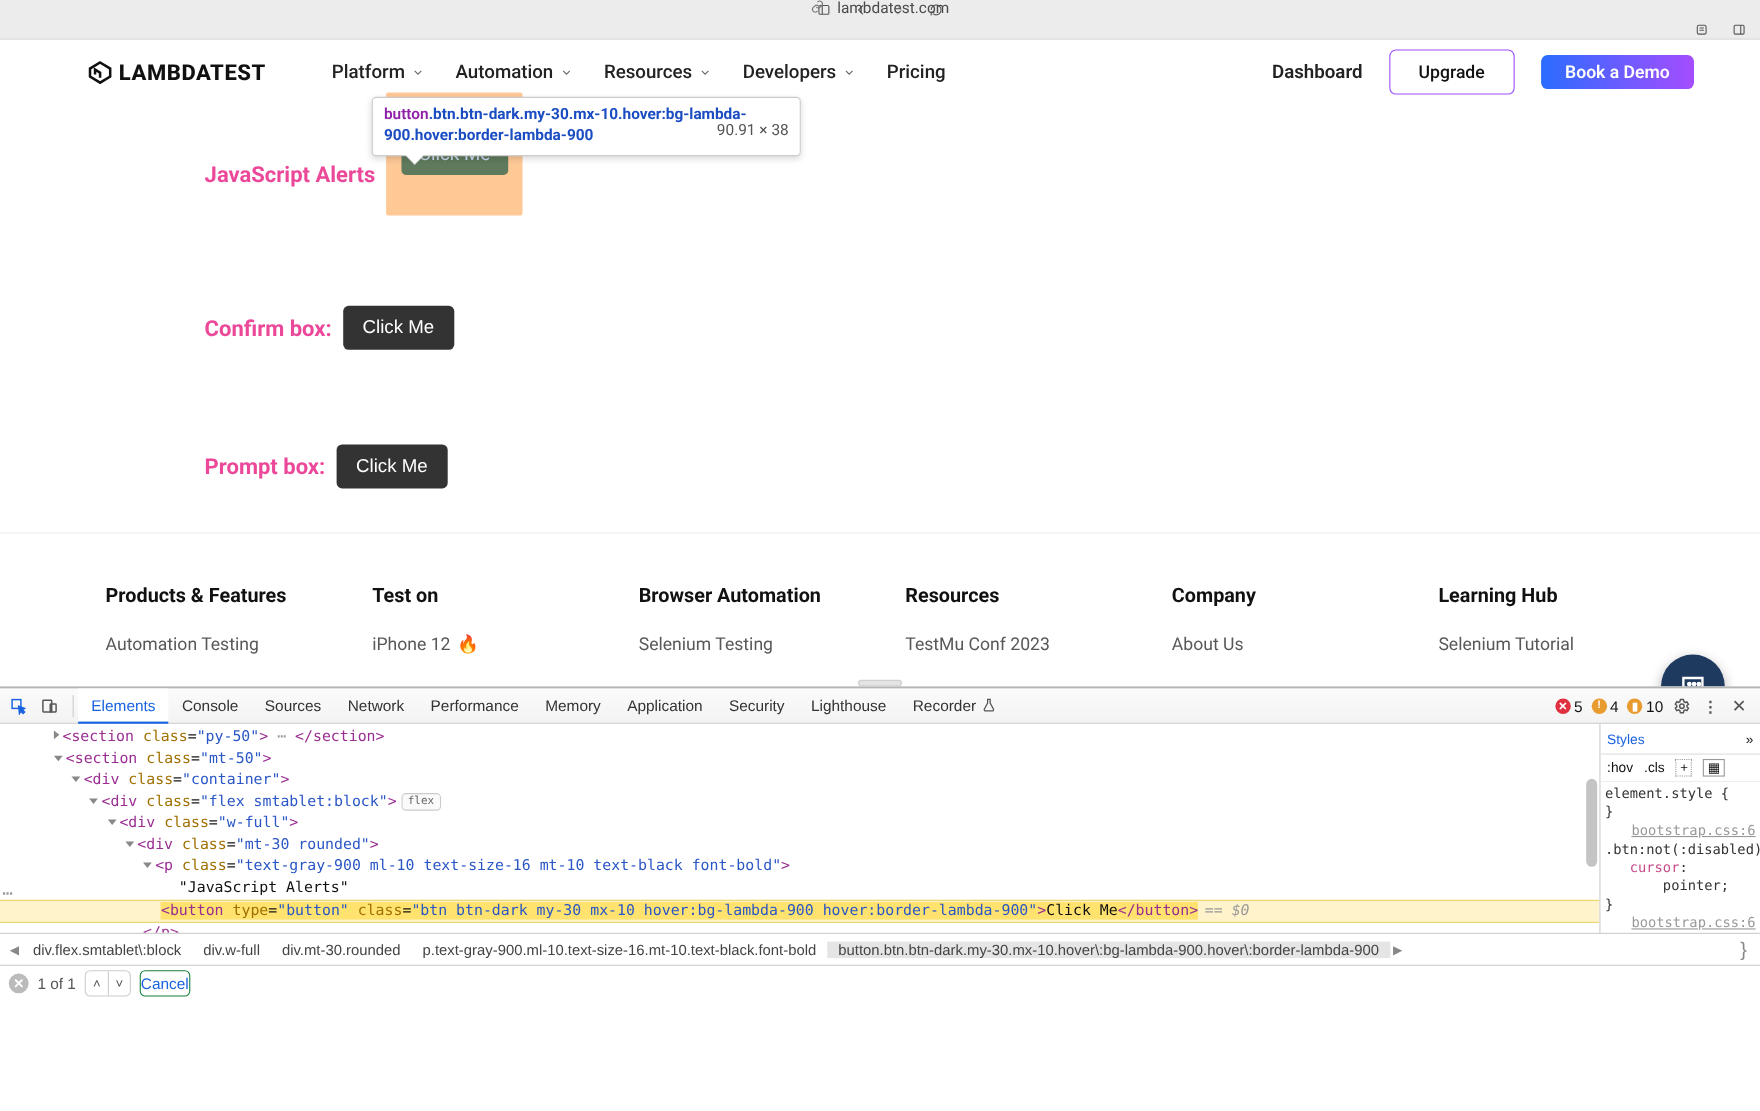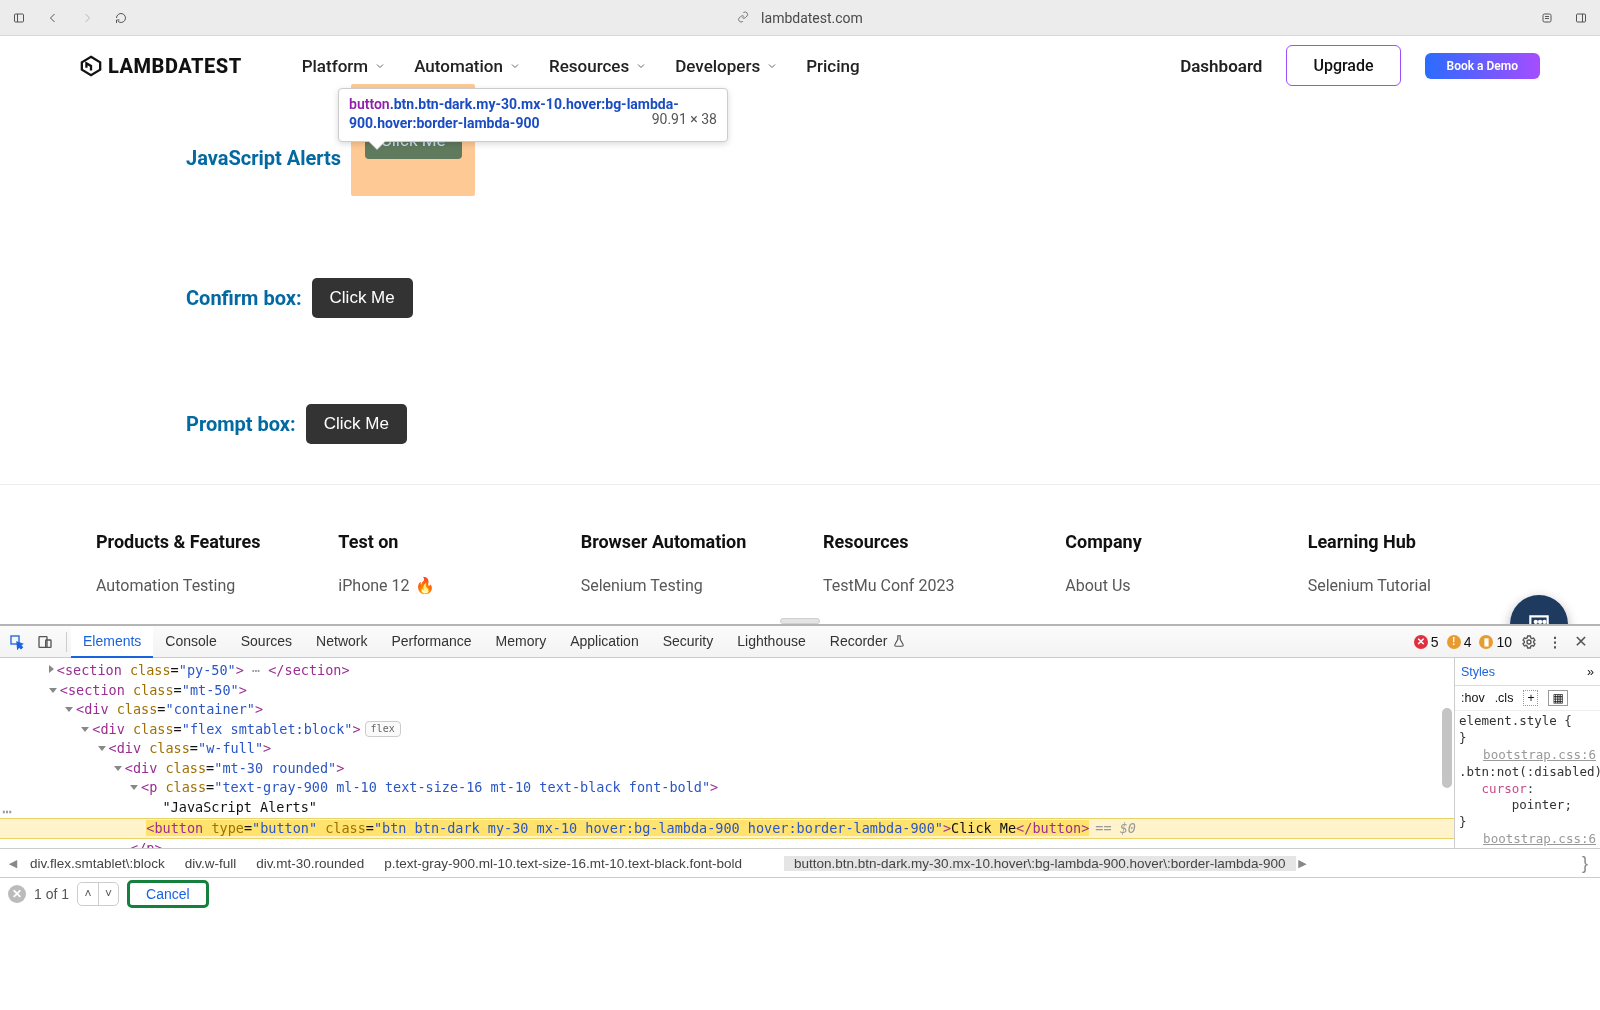--- a/index.html
+++ b/index.html
@@ -1,40 +1,40 @@
 <!DOCTYPE html>
 <html><head>
 <meta charset="utf-8">
 <style>
   * { box-sizing: border-box; margin: 0; padding: 0; }
   body { font-family: -apple-system, BlinkMacSystemFont, "Segoe UI", Roboto, Helvetica, Arial, sans-serif; background: #fff; width: 1600px; height: 1010px; overflow: hidden; color: #111; }
   
-  .browser-chrome { height: 36px; background: #ececec; border-bottom: 1px solid #d9d9d9; display: flex; align-items: center; padding: 0 10px; position: relative; }
+  .browser-chrome { height: 36px; background: #ececec; border-bottom: 1px solid #d9d9d9; display: flex; align-items: center; padding: 0 10px; position: relative; flex-direction: column; }
   .chrome-left, .chrome-right { display: flex; align-items: center; gap: 16px; }
   .chrome-left .icon, .chrome-right .icon { width: 18px; height: 18px; display: flex; align-items: center; justify-content: center; color: #555; }
   .chrome-center { position: absolute; left: 50%; transform: translateX(-50%); display: flex; align-items: center; gap: 8px; color: #4a4a4a; font-size: 14px; }
   .chrome-center .icon { width: 16px; height: 16px; color: #777; }
   .chrome-right { margin-left: auto; }
   .chrome-btn-disabled { opacity: .35; }
 
   
   .site-header { height: 60px; display: flex; align-items: center; padding: 0 60px 0 80px; border-bottom: 1px solid #fff; }
   .logo { display: flex; align-items: center; gap: 6px; font-weight: 800; font-size: 20px; letter-spacing: .5px; }
   .logo svg { width: 22px; height: 22px; }
   .nav { display: flex; gap: 28px; margin-left: 60px; }
   .nav-item { display: flex; align-items: center; gap: 6px; font-size: 17px; color: #222; font-weight: 500; }
   .nav-item .chev { width: 12px; height: 12px; }
   .header-right { margin-left: auto; display: flex; align-items: center; gap: 24px; }
   .btn-out { border: 1px solid #9b4dff; color: #111; background:#fff; padding: 10px 26px; border-radius: 6px; font-size: 16px; font-weight: 500; }
-  .btn-demo { background: linear-gradient(90deg,#2b6cff,#a54dff); color: #fff; padding: 6px 22px; border-radius: 6px; font-size: 12px; font-weight: 600; }
+  .btn-demo { background: linear-gradient(90deg,#2b6cff,#a54dff); color: #fff; padding: 6px 22px; border-radius: 6px; font-size: 16px; font-weight: 600; }
 
   
   .page { padding: 40px 0 0 0; }
   .row { display: flex; align-items: center; margin-left: 186px; margin-bottom: 90px; }
-  .row .label { font-weight: 700; font-size: 20px; color: #0369a1; margin-right: 10px; }
+  .row .label { font-weight: 700; font-size: 20px; color: #ec4899; margin-right: 10px; }
   .btn-dark { background: #333; color: #fff; border: none; padding: 10px 18px; border-radius: 5px; font-size: 17px; }
   .js-alert-box { position: relative; }
   .highlight-box { position: absolute; left: 0; top: -52px; width: 124px; height: 112px; background: rgba(255,165,80,.6); border-radius: 2px; display:flex; align-items:center; justify-content:center; }
   .inspected-btn { background:#5f7a5d; color:#cfdaf5; padding: 9px 16px; border-radius:4px; font-size:17px; display:inline-block; }
 
   
   .inspect-tip { position: absolute; left: 338px; top: 88px; background:#fff; border:1px solid #ccc; border-radius:4px; box-shadow: 0 2px 6px rgba(0,0,0,.15); padding: 6px 10px 8px 10px; font-size:14px; width: 390px; z-index:10;}
   .inspect-tip .sel { color:#8f1ea8; font-weight:600; line-height:1.35;}
   .inspect-tip .sel .cls { color:#1a4cc2; font-weight:700; }
   .inspect-tip .dims { position:absolute; right:10px; top:22px; color:#555; font-size:14px; }
@@ -91,31 +91,31 @@
   .tri.rt { border-top:4px solid transparent;border-bottom:4px solid transparent;border-left:5px solid #888; border-right:none;}
   .hl-row { background: #fff3cc; border-top:1px solid #e9d469; border-bottom:1px solid #e9d469; }
   .hl-inner { background: #ffe36e; display:inline; }
   .eq0 { color:#999; font-style:italic; margin-left:6px;}
   .ellip { position:absolute; left:2px; top: 142px; color:#999; font-size:16px;}
   .crumb-chip { display:inline-block; border:1px solid #ccc; border-radius:4px; font-size:10px; padding:0 5px; color:#666; background:#fafafa; margin-left:4px; vertical-align:2px;}
 
   
   .crumbs { height:30px; border-top:1px solid #ccc; border-bottom:1px solid #ccc; display:flex; align-items:center; padding:0 6px; font-family:-apple-system,sans-serif; font-size:13.5px; color:#444; position:relative; gap:0; overflow:hidden;}
   .crumb { white-space:nowrap; padding:0 10px;}
-  .crumb.active { background:#e5e5e5;margin-left:32px;}
+  .crumb.active { background:#e5e5e5;}
   .crumbs .arr-l,.crumbs .arr-r { width:14px; text-align:center; color:#888; font-size:11px;}
   .crumbs .styles-side { margin-left:auto; color:#888; font-size:18px; padding:0 6px;}
 
   
   .find-bar { height:32px; display:flex; align-items:center; padding: 0 8px; gap:8px; font-family:-apple-system,sans-serif;}
   .find-input { flex:1; border:2px solid #4f93ff; border-radius:5px; height:26px; padding:0 8px; font-size:14px; font-family:-apple-system,sans-serif;}
   .find-stat { color:#555; font-size:14px; }
   .step-btns { display:flex; align-items:center; border:1px solid #ccc; border-radius:5px; overflow:hidden; }
   .step-btns div { width:20px; height:22px; display:flex; align-items:center; justify-content:center; font-size:12px; color:#555;}
-  .cancel-btn { color:#1a63e0; border:3px solid #15803d; background:#fff; padding:3px 16px; border-radius:5px; font-size:14px;}
+  .cancel-btn { color:#1a63e0; border:1px solid #15803d; background:#fff; padding:3px 0; border-radius:5px; font-size:14px;}
   .clear-x { width:18px;height:18px;border-radius:50%;background:#bbb;color:#fff;display:flex;align-items:center;justify-content:center;font-size:12px;font-weight:700;}
 
   
   .sv { width:12px;height:12px; }
 </style>
 </head>
 <body>
 
 <div class="browser-chrome">
   <div class="chrome-left">

